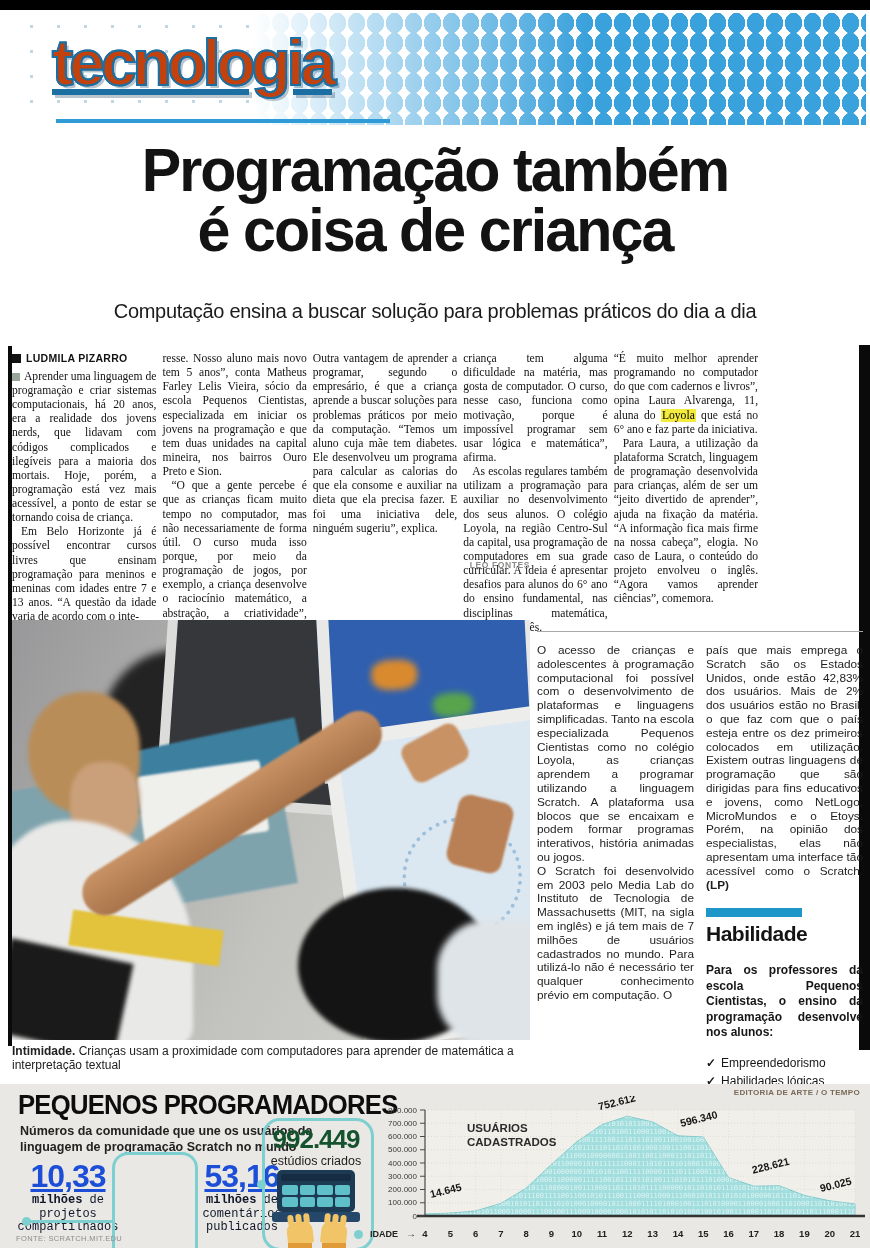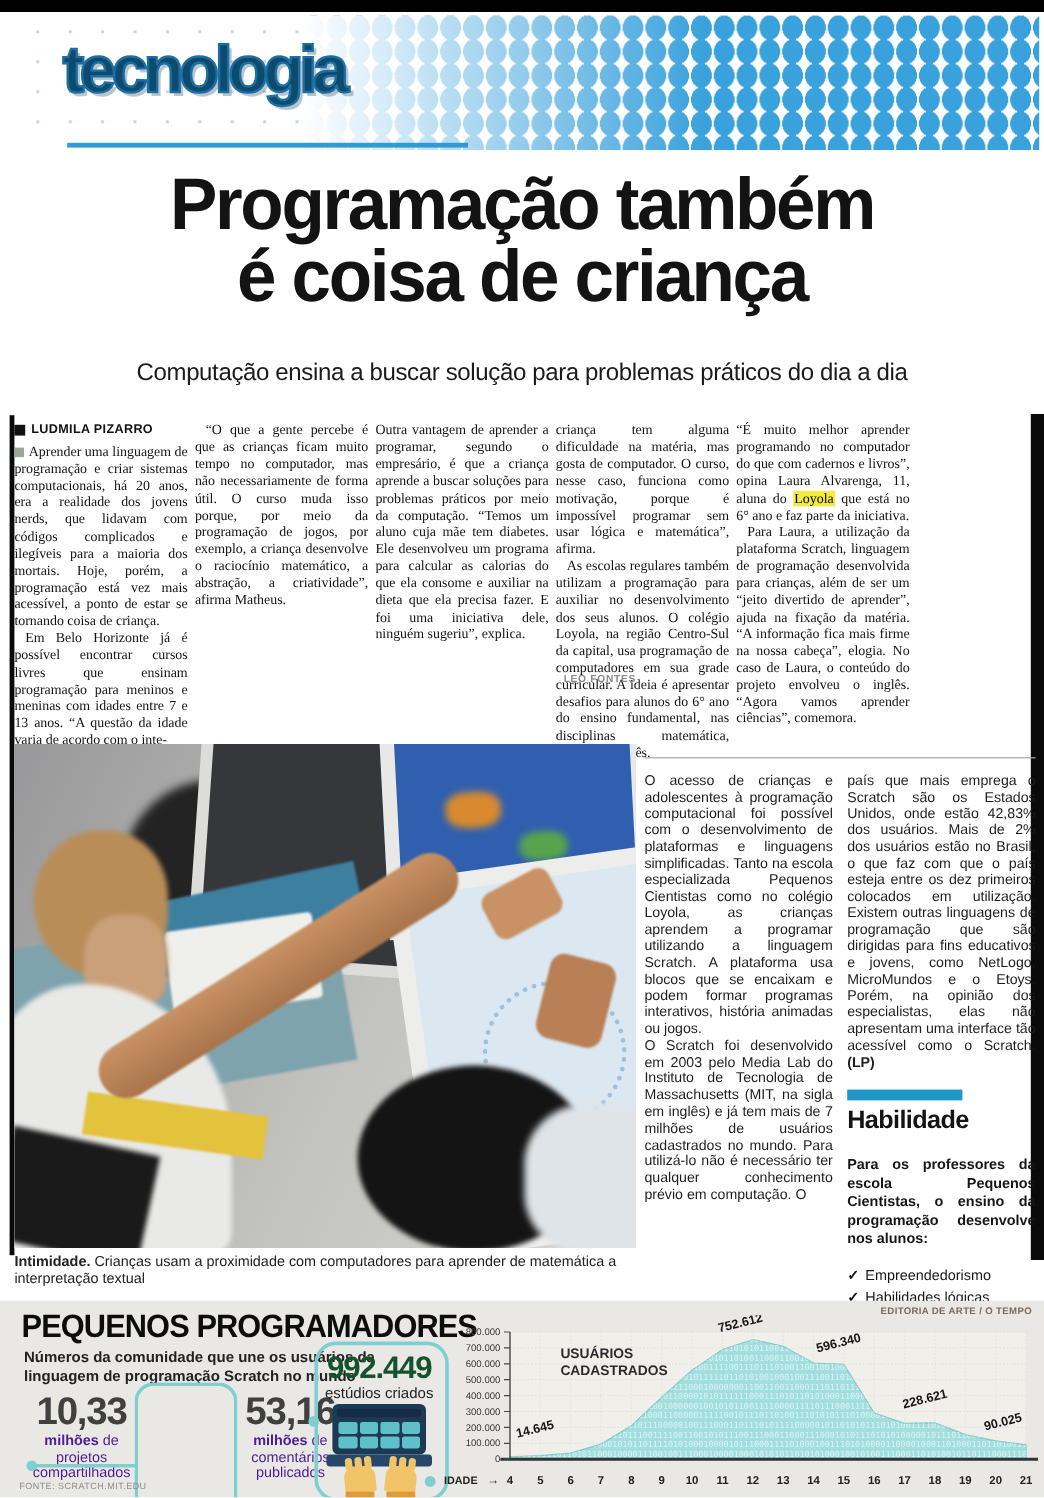--- a/index.html
+++ b/index.html
@@ -14,22 +14,22 @@
 
   
   .halftone{left:252px;top:13px;width:614px;height:112px;
     background-image:radial-gradient(ellipse 46% 52% at 50% 50%, #39a1dc 97%, transparent 100%);
     background-size:19px 20px;}
   .halftone-fade{left:252px;top:13px;width:614px;height:112px;
     background:linear-gradient(to right,#fff 0%,rgba(255,255,255,0) 55%);}
   .halftone-small{left:18px;top:14px;width:250px;height:104px;opacity:.55;
     background-image:radial-gradient(circle 1.6px at 50% 50%, #8fb6cc 90%, transparent 100%);
     background-size:27px 25px;}
-  .logo{left:52px;top:26px;font-size:55px;font-weight:700;letter-spacing:-4px;
-    color:#0c4a6e;-webkit-text-stroke:2px #1b6fa3;text-shadow:3px 3px 0 rgba(22,62,92,.30);}
+  .logo{left:52px;top:26px;font-size:64px;font-weight:700;letter-spacing:-4px;
+    color:#c2410c;-webkit-text-stroke:2px #1b6fa3;text-shadow:3px 3px 0 rgba(22,62,92,.30);text-decoration:underline;}
   .logo-underline{left:56px;top:119px;width:334px;height:4px;background:#2e9bd6;}
 
   
   .headline{left:0;top:140px;width:870px;text-align:center;font-weight:700;
     font-size:61px;line-height:.99;letter-spacing:-2px;color:#131313;transform:scaleX(.97);}
   .subhead{left:0;top:300px;width:870px;text-align:center;font-size:20px;
     letter-spacing:-.3px;color:#1b1b1b;}
 
   
   .cols{left:12px;top:352px;width:746px;display:flex;gap:6px;}
@@ -95,22 +95,22 @@
   .skills ul{list-style:none;margin:13px 0 0 0;padding:0;}
   .skills li{font-size:12px;line-height:1.55;color:#161616;}
   .chk{margin-right:5px;font-weight:700;}
 
   
   .panel{left:0;top:1084px;width:870px;height:164px;background:#eae8e4;}
   .ig-title{left:18px;top:1090px;font-size:27px;font-weight:700;letter-spacing:-.8px;
     color:#0d0d0d;transform:scaleX(.95);transform-origin:left;white-space:nowrap;}
   .ig-sub{left:20px;top:1124px;width:298px;font-size:12.5px;font-weight:700;line-height:1.25;color:#222;}
   .stat{text-align:center;}
-  .stat .num{font-size:32px;font-weight:700;letter-spacing:-1px;color:#404040;line-height:1;}
-  .stat .lbl{font-size:12px;line-height:1.14;color:#4c1d95;margin-top:2px;}
+  .stat .num{font-size:32px;font-weight:700;letter-spacing:-1px;color:#1d4ed8;line-height:1;text-decoration:underline;}
+  .stat .lbl{font-size:12px;line-height:1.14;color:#0f172a;margin-top:2px;font-family:Liberation Mono, monospace;}
   .stat1{left:16px;top:1160px;width:104px;}
   .stat2{left:116px;top:1166px;width:74px;}
   .stat3{left:194px;top:1160px;width:96px;}
   .studios{left:268px;top:1126px;width:96px;text-align:center;}
   .studios .num{font-size:26px;font-weight:700;letter-spacing:-1px;color:#14532d;line-height:1;}
   .studios .lbl{font-size:12.5px;color:#222;margin-top:2px;}
   .tealline{background:#7ed0d0;border-radius:2px;}
   .tl-tail{left:28px;top:1220px;width:86px;height:3px;}
   .tl-dot{width:9px;height:9px;border-radius:50%;background:#7ed0d0;}
   .rect2{left:112px;top:1152px;width:80px;height:96px;border:3px solid #7ed0d0;
@@ -157,20 +157,21 @@
   <section class="abs cols">
     <div class="col">
       <div class="byline">
         <span class="sq"></span>
         <span>LUDMILA PIZARRO</span>
       </div>
       <p><span class="sq gray"></span><span>Aprender uma linguagem de programação e criar sistemas computacionais, há 20 anos, era a realidade dos jovens nerds, que lidavam com códigos complicados e ilegíveis para a maioria dos mortais. Hoje, porém, a programação está vez mais acessível, a ponto de estar se tornando coisa de criança.</span></p>
       <p class="ind">Em Belo Horizonte já é possível encontrar cursos livres que ensinam programação para meninos e meninas com idades entre 7 e 13 anos. “A questão da idade varia de acordo com o inte-</p>
     </div>
     <div class="col">
+      <p>resse. Nosso aluno mais novo tem 5 anos”, conta Matheus Farley Lelis Vieira, sócio da escola Pequenos Cientistas, especializada em iniciar os jovens na programação e que tem duas unidades na capital mineira, nos bairros Ouro Preto e Sion.</p>
       <p class="ind">“O que a gente percebe é que as crianças ficam muito tempo no computador, mas não necessariamente de forma útil. O curso muda isso porque, por meio da programação de jogos, por exemplo, a criança desenvolve o raciocínio matemático, a abstração, a criatividade”, afirma Matheus.</p>
     </div>
     <div class="col">
       <p>Outra vantagem de aprender a programar, segundo o empresário, é que a criança aprende a buscar soluções para problemas práticos por meio da computação. “Temos um aluno cuja mãe tem diabetes. Ele desenvolveu um programa para calcular as calorias do que ela consome e auxiliar na dieta que ela precisa fazer. E foi uma iniciativa dele, ninguém sugeriu”, explica.</p>
     </div>
     <div class="col">
       <p>criança tem alguma dificuldade na matéria, mas gosta de computador. O curso, nesse caso, funciona como motivação, porque é impossível programar sem usar lógica e matemática”, afirma.</p>
       <p class="ind">As escolas regulares também utilizam a programação para auxiliar no desenvolvimento dos seus alunos. O colégio Loyola, na região Centro-Sul da capital, usa programação de computadores em sua grade curricular. A ideia é apresentar desafios para alunos do 6° ano do ensino fundamental, nas disciplinas matemática, ciências e inglês.</p>
     </div>
     <div class="col">

